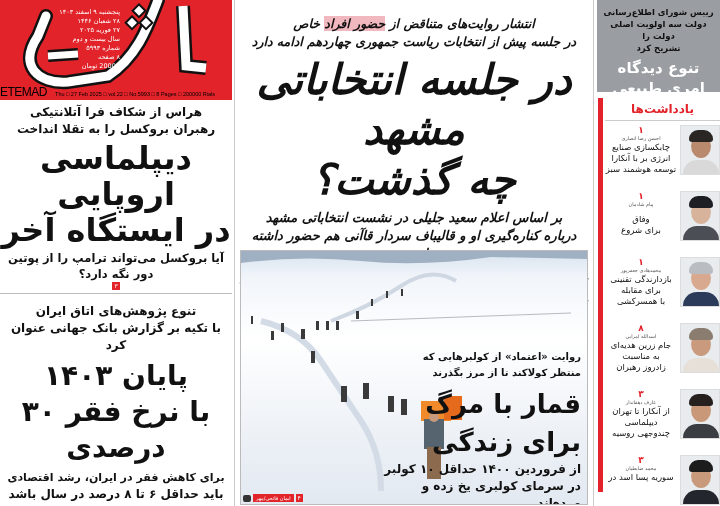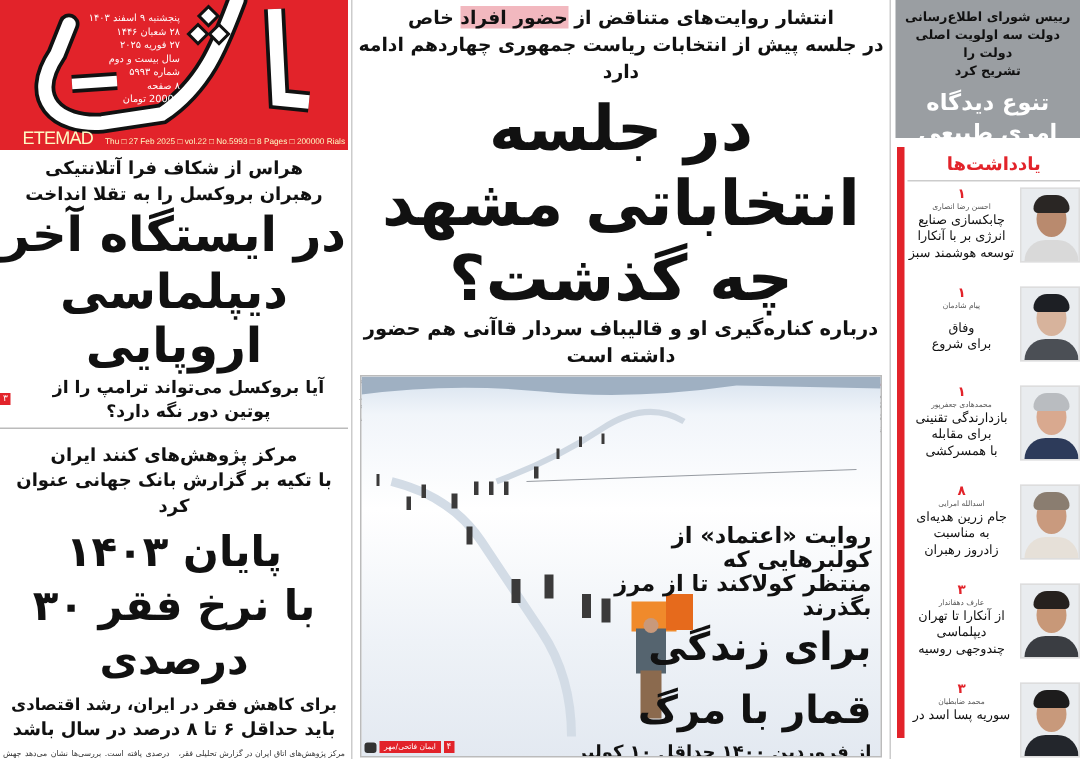--- a/index.html
+++ b/index.html
@@ -5,51 +5,51 @@
   * { box-sizing: border-box; margin: 0; padding: 0; }
   html, body { width: 720px; height: 506px; overflow: hidden; background: #ffffff; }
   body { font-family: "DejaVu Sans", sans-serif; color: #111; position: relative; }
 
   .rtl { direction: rtl; text-align: center; }
 
   
   .masthead { position: absolute; left: 0; top: 0; width: 232px; height: 100px; background: #e2232a; overflow: hidden; }
   .logo-shape { position: absolute; left: 8px; top: -4px; width: 200px; height: 96px; }
   .issue-info { position: absolute; left: 58px; top: 8px; direction: rtl; text-align: right; font-size: 6.5px; line-height: 9px; color: #fff; width: 62px; }
-  .etemad-line { position: absolute; left: 15px; bottom: 1px; display: flex; align-items: baseline; gap: 8px; color: #fef9c3; }
+  .etemad-line { position: absolute; left: 0; bottom: 1px; display: flex; align-items: baseline; gap: 8px; color: #000000; }
   .etemad-brand { font-family: "Liberation Sans", sans-serif; font-size: 12px; letter-spacing: -0.5px; font-stretch: condensed; }
   .etemad-meta { font-family: "Liberation Sans", sans-serif; font-size: 5.5px; }
 
   .divider-v { position: absolute; top: 0; width: 1px; background: #ccc; }
 
   
   .left-col { position: absolute; left: 0; top: 100px; width: 232px; }
   .kicker { font-size: 12px; font-weight: bold; line-height: 17px; }
   .huge { font-weight: bold; font-size: 32px; line-height: 36px; letter-spacing: -1px; }
   .big { font-weight: bold; font-size: 28px; line-height: 36px; }
   .deck { font-size: 11.5px; font-weight: bold; line-height: 16px; }
   .red-tag { display: inline-block; background: #e2232a; color: #fff; font-size: 6px; padding: 0 2px; line-height: 8px; vertical-align: middle; }
   .hr { height: 1px; background: #bbb; margin: 3px 0; }
 
   .body-cols { display: flex; direction: rtl; gap: 6px; padding: 0 2px; }
   .body-col { flex: 1; font-size: 5.2px; line-height: 7.6px; color: #333; text-align: justify; direction: rtl; }
   .red-link { color: #e2232a; font-weight: bold; }
 
   
-  .center-col { position: absolute; left: 238px; top: 0; width: 352px; }
+  .center-col { position: absolute; left: 238px; top: 12px; width: 352px; font-style: italic; }
   .center-kicker { font-size: 12.5px; font-weight: bold; line-height: 18px; }
   .highlight { background: #f2b8bf; }
   .center-head { font-size: 42px; font-weight: bold; line-height: 50px; letter-spacing: -1px; }
   .center-deck { font-size: 13px; font-weight: bold; line-height: 18px; }
   .byline { color: #e2232a; font-weight: bold; }
 
   .photo { position: absolute; left: 240px; top: 250px; width: 348px; height: 255px; overflow: hidden; border: 1px solid #bbb;
            background: linear-gradient(180deg, #d7e2ee 0%, #f1f5fa 10%, #ffffff 35%, #eef2f7 70%, #e3e9f1 100%); }
   .photo-overlay { position: absolute; right: 6px; top: 98px; width: 200px; direction: rtl; text-align: right; color: #111; }
-  .ov-kicker { font-size: 15px; font-weight: bold; line-height: 16px; }
+  .ov-kicker { font-size: 10px; font-weight: bold; line-height: 16px; }
   .ov-head { font-size: 26px; font-weight: bold; line-height: 38px; }
   .ov-deck { font-size: 12px; font-weight: bold; line-height: 17px; }
   .photo-credit { position: absolute; left: 2px; bottom: 2px; display: flex; gap: 2px; align-items: center; }
   .credit-cam { width: 8px; height: 7px; background: #333; border-radius: 2px; }
   .credit-text { background: #e2232a; color: #fff; font-size: 5px; padding: 0 3px; line-height: 8px; direction: rtl; }
 
   
   .right-col { position: absolute; left: 597px; top: 0; width: 123px; }
   .gray-box { background: #9a9ea2; height: 92px; padding: 6px 4px; color: #111; }
   .gray-kicker { font-size: 8.5px; line-height: 12px; font-weight: bold; direction: rtl; text-align: center; }
@@ -99,31 +99,31 @@
   </div>
 </div>
 
 <div class="divider-v" style="left:234px; height:506px;"></div>
 <div class="divider-v" style="left:593px; height:506px;"></div>
 
 <div class="left-col">
   <div class="rtl" style="padding-top:4px;">
     <div class="kicker">هراس از شکاف فرا آتلانتیکی</div>
     <div class="kicker">رهبران بروکسل را به تقلا انداخت</div>
+    <div class="huge" style="margin-top:2px;">دیپلماسی اروپایی</div>
     <div class="huge">در ایستگاه آخر</div>
-    <div class="huge" style="margin-top:2px;">دیپلماسی اروپایی</div>
-    <div style="display:flex; direction:rtl; align-items:center; justify-content:center; gap:12px; margin-top:2px;">
+    <div style="display:flex; direction:rtl; align-items:center; justify-content:center; gap:0; margin-top:2px;flex-direction:column;">
       <span class="deck">آیا بروکسل می‌تواند ترامپ را از پوتین دور نگه دارد؟</span>
       <span class="red-tag">۳</span>
     </div>
   </div>
   <div class="hr"></div>
 
   <div class="rtl" style="padding-top:6px;">
-    <div class="kicker">مرکز پژوهش‌های کنند ایران</div>
+    <div class="kicker">تنوع پژوهش‌های اتاق ایران</div>
     <div class="kicker">با تکیه بر گزارش بانک جهانی عنوان کرد</div>
     <div class="big" style="margin-top:4px;">پایان ۱۴۰۳</div>
     <div class="big">با نرخ فقر ۳۰ درصدی</div>
     <div class="deck" style="margin-top:4px;font-size:11px;">برای کاهش فقر در ایران، رشد اقتصادی</div>
     <div class="deck" style="font-size:12px;">باید حداقل ۶ تا ۸ درصد در سال باشد</div>
     <div class="body-cols" style="margin-top:6px;">
       <div class="body-col">مرکز پژوهش‌های اتاق ایران در گزارش تحلیلی فقر، رفاه و سیاست‌های خروج از بحران‌های چندگانه متکی به گزارش بانک جهانی ۲۰۲۴، عنوان کرده که نرخ فقر در سال‌های اخیر در سطح ۳۰ درصد تثبیت شده است. نتایج بر آوردهای مرکز پژوهش‌های مجلس نیز نشان می‌دهد نرخ فقر در سال ۱۴۰۲ همچنان در سطح نرخ فقر سال جاری در سطح ۳۰ درصد باقی خواهد ماند. بررسی روند نرخ فقر در سال‌های اخیر نشان می‌دهد به دلیل کاهش قابل توجه در آمد سرانه، جهش‌های ارزی و نرخ تورم بالا در سال‌های ۱۳۹۷ و ۱۳۹۸ نرخ فقر جهشی ۱۲ واحد</div>
       <div class="body-col">
         <span>درصدی یافته است. بررسی‌ها نشان می‌دهد جهش مجدد نرخ فقر در صورت تکانه‌های خارجی دور از انتظار نخواهد بود. البته در بخشی از این گزارش، وضعیت فقر در ایران با بر گزارش اخیر بانک جهانی پرداخته شده که نشان می‌دهد کاهش قابل توجهی در فقر در ایران رخ داده است. بر اساس این گزارش نرخ فقر در ایران از سال ۲۰۲۰ تا ۲۰۲۲ کاهش یافته است و این کاهش با الگوی رشد اقتصادی فراگیر مطابقت دارد. بر اساس داده‌های بانک جهانی که به استفاده از خط فقر برای کشورهای با درآمد پایین تر متوسط به دست آمده.</span>
         
@@ -133,20 +133,21 @@
 </div>
 
 <div class="center-col rtl">
   <div>
     <div class="center-kicker" style="margin-top:3px;">
       <span>انتشار روایت‌های متناقض از <span class="highlight">حضور افراد</span> خاص</span>
     </div>
     <div class="center-kicker">در جلسه پیش از انتخابات ریاست جمهوری چهاردهم ادامه دارد</div>
     <div class="center-head" style="margin-top:4px;">در جلسه انتخاباتی مشهد</div>
     <div class="center-head">چه گذشت؟</div>
+    <div class="center-deck" style="margin-top:4px;">بر اساس اعلام سعید جلیلی در نشست انتخاباتی مشهد</div>
     <div class="center-deck">درباره کناره‌گیری او و قالیباف سردار قاآنی هم حضور داشته است</div>
     <div class="body-cols" style="margin-top:6px; height:54px; overflow:hidden;">
       <div class="body-col">
         <span class="byline">مهدی بیک‌اوغلی</span>
         <span> | </span>
         <span>در شب انتخابات در مشهد میان لیدرهای جریان اصولگرایی چه گذشت؟ چه کسانی در این نشست حضور داشتند و چه نوع کنش‌هایی داشتند؟ این پرسش‌ها در واقع یادآور زخمی عمیق است که طی ۸ ماه گذشته اصولگرایان</span>
       </div>
       <div class="body-col">را آزار می‌دهد. هر کدام از دو شقه اصلی اصولگرایی طرف دیگر را متهم می‌کنند که زمینه‌ساز وارد آمدن این زخم عمیق شده‌اند. سه‌شنبه بود که سعید جلیلی در مواجهه با پرسشی در خصوص اینکه آیا سید حسن نصرالله دبیرکل وقت حزب‌الله برای</div>
       <div class="body-col">
         <span>کناره‌گیری او از انتخابات درخواستی را مطرح کرده؟ اظهاراتی را بیان کرد که در حکم پاشیدن نمک بر زخمی عمیق و ناسور بود. در بحبوحه انتخابات تیرماه ۱۴۰۳ بود که انشقاق در جبهه اصولگرایی به منتهای درجه خود رسید.</span>
@@ -185,22 +186,22 @@
       <rect x="203" y="145" width="18" height="24" fill="#e66a1c"></rect>
       <rect x="183" y="168" width="20" height="30" fill="#55646f"></rect>
       <rect x="186" y="196" width="14" height="32" fill="#8b6a4e"></rect>
       <circle cx="193" cy="166" r="5" fill="#c8997b"></circle>
     </g>
   </svg>
 
   <div class="photo-overlay">
     <div class="ov-kicker">روایت «اعتماد» از کولبرهایی که</div>
     <div class="ov-kicker">منتظر کولاکند تا از مرز بگذرند</div>
+    <div class="ov-head" style="margin-top:4px;">قمار با مرگ</div>
     <div class="ov-head">برای زندگی</div>
-    <div class="ov-head" style="margin-top:4px;">قمار با مرگ</div>
     <div class="ov-deck">از فروردین ۱۴۰۰ حداقل ۱۰ کولبر</div>
     <div class="ov-deck">در سرمای کولبری یخ زده و مرده‌اند</div>
   </div>
 
   <div class="photo-credit">
     <span class="credit-cam"></span>
     <span class="credit-text">ایمان فاتحی/مهر</span>
     <span class="red-tag">۴</span>
   </div>
 </div>

